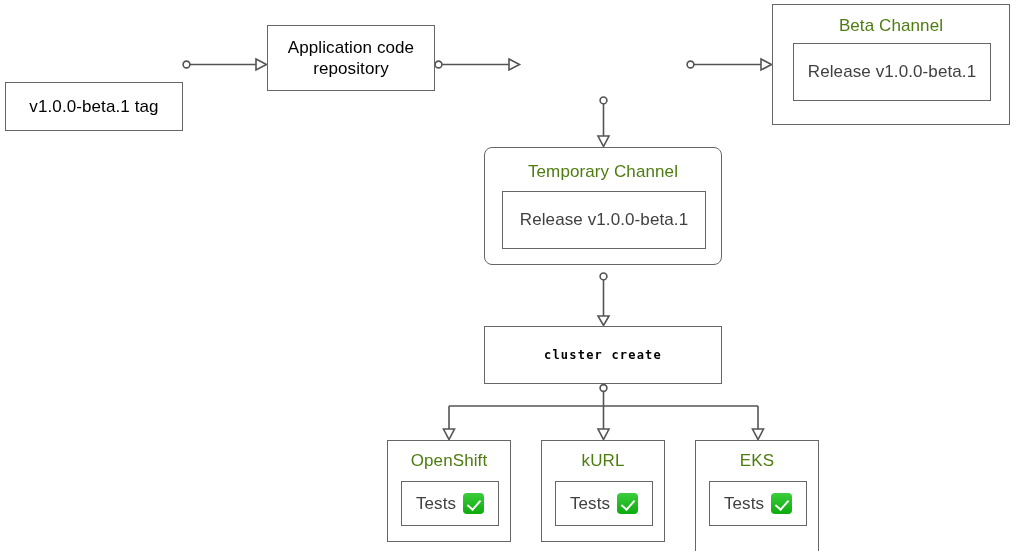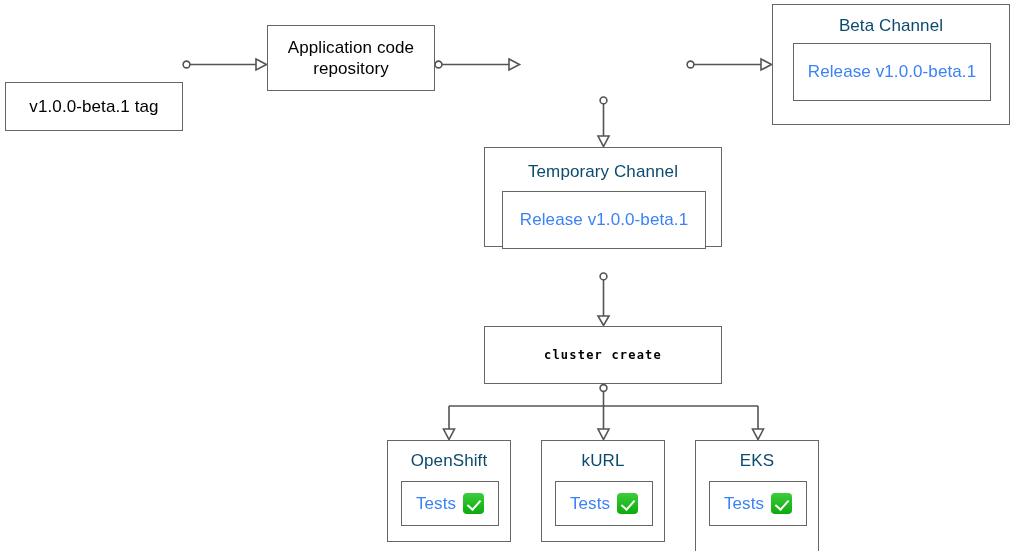--- a/index.html
+++ b/index.html
@@ -42,39 +42,39 @@
   .container {
     display: block;
     padding: 0;
   }
   .container > .container-title {
     position: absolute;
     left: 0;
     right: 0;
     text-align: center;
     font-size: 17px;
-    color: #0c4a6e;
+    color: #4d7c0f;
   }
   .mono {
     font-family: "DejaVu Sans Mono", "Liberation Mono", monospace;
     font-weight: bold;
     font-size: 12px;
     letter-spacing: 1.2px;
   }
 
   
   #node-tag        { left: 5px;   top: 40px;  width: 178px; height: 49px; margin-top: 42px; }
   #node-repo       { left: 267px; top: 25px;  width: 168px; height: 66px; }
   #node-ci         { left: 520px; top: 31px;  width: 167px; height: 66px; }
 
   #node-beta       { left: 772px; top: 4px;   width: 238px; height: 121px; }
   #node-beta > .container-title { top: 10px; }
   #node-beta-inner { left: 20px;  top: 38px;  width: 198px; height: 58px; }
 
-  #node-temp       { left: 484px; top: 147px; width: 238px; height: 100px; }
+  #node-temp       { left: 484px; top: 147px; width: 238px; height: 118px; border-radius: 8px; }
   #node-temp > .container-title { top: 13px; }
   #node-temp-inner { left: 17px;  top: 43px;  width: 204px; height: 58px; }
 
   #node-cluster    { left: 484px; top: 326px; width: 238px; height: 58px; }
 
   #node-openshift  { left: 387px; top: 440px; width: 124px; height: 102px; }
   #node-openshift > .container-title { top: 9px; }
   #node-openshift-inner { left: 13px; top: 40px; width: 98px; height: 45px; }
 
   #node-kurl       { left: 541px; top: 440px; width: 124px; height: 102px; }
@@ -87,21 +87,21 @@
 
   .inner-box {
     position: absolute;
     box-sizing: border-box;
     background: #ffffff;
     border: 1.6px solid #666666;
     display: flex;
     align-items: center;
     justify-content: center;
     font-size: 17px;
-    color: #3b82f6;
+    color: #404040;
     white-space: nowrap;
   }
   .tests-box {
     gap: 7px;
   }
   
   .check-badge {
     display: inline-block;
     width: 21px;
     height: 21px;

